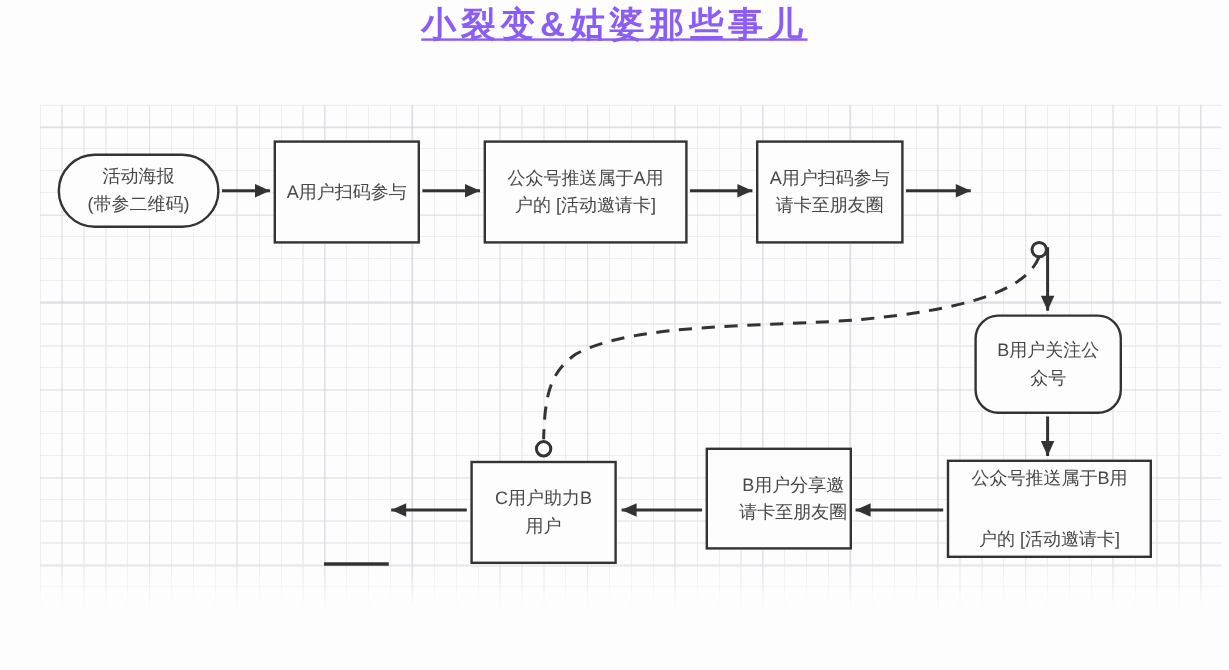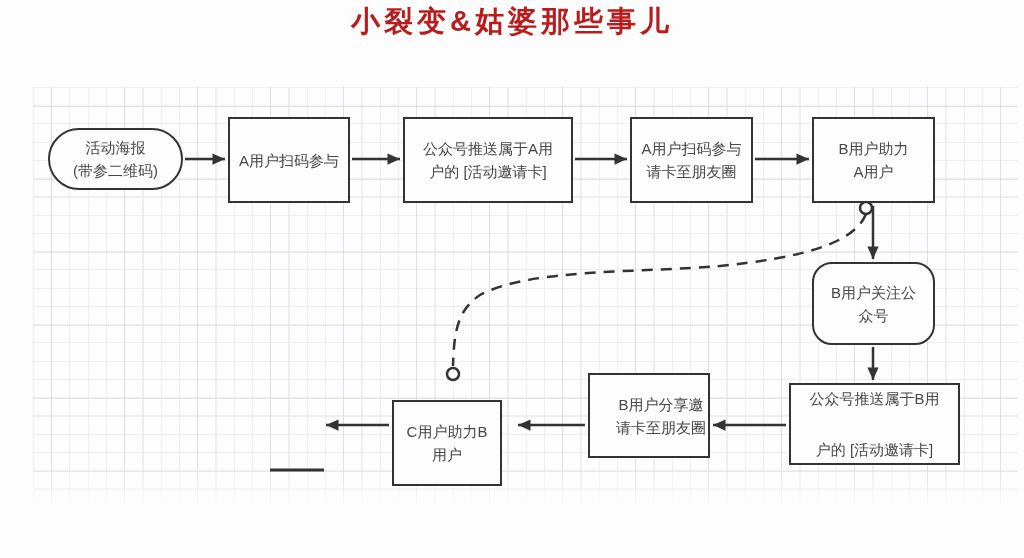--- a/index.html
+++ b/index.html
@@ -54,21 +54,21 @@
   }
   .node.stadium { border-radius: 34px; }
   .node.circle  { border-radius: 50%; }
   .node span { display: block; white-space: nowrap; }
 </style>
 </head>
 <body>
 
 <div class="stage">
 
-  <div class="diagram-title" style="color: #b91c1c;">小裂变&amp;姑婆那些事儿</div>
+  <div class="diagram-title" style="color: #8b5cf6; text-decoration: underline;">小裂变&amp;姑婆那些事儿</div>
 
   <div class="grid"></div>
 
   <svg class="wires" viewBox="0 0 1024 558" xmlns="http://www.w3.org/2000/svg">
     <defs>
       <marker id="ah" viewBox="0 0 12 12" refX="11" refY="6" markerWidth="6" markerHeight="6" orient="auto" markerUnits="strokeWidth">
         <path d="M1,1.5 L11,6 L1,10.5 Z" fill="#333333"></path>
       </marker>
     </defs>
     <g stroke="#333333" stroke-width="2.5" fill="none">
@@ -103,39 +103,35 @@
   <div class="node rect" style="left:403px; top:117px; width:170px; height:86px;align-items:center;">
     <span>公众号推送属于A用</span>
     <span>户的 [活动邀请卡]</span>
   </div>
 
   <div class="node rect" style="left:630px; top:117px; width:123px; height:86px;">
     <span>A用户扫码参与</span>
     <span>请卡至朋友圈</span>
   </div>
 
-  <div class="node rect" style="left:812px; top:117px; width:123px; height:86px;">
-    <span>B用户助力</span>
-    <span>A用户</span>
-  </div>
 
   <div class="node rect" style="left:812px; top:262px; width:123px; height:83px;border-radius:20px;">
     <span>B用户关注公</span>
     <span>众号</span>
   </div>
 
   <div class="node rect" style="left:789px; top:383px; width:171px; height:82px;gap:28px;">
     <span>公众号推送属于B用</span>
     <span>户的 [活动邀请卡]</span>
   </div>
 
   <div class="node rect" style="left:588px; top:373px; width:122px; height:85px;padding-left:24px;">
     <span>B用户分享邀</span>
     <span>请卡至朋友圈</span>
   </div>
 
-  <div class="node rect" style="left:392px; top:384px; width:110px; height:86px;margin-top:16px;">
+  <div class="node rect" style="left:392px; top:384px; width:122px; height:86px;">
     <span>C用户助力B</span>
     <span>用户</span>
   </div>
 
 
 </div>
 
 </body></html>

